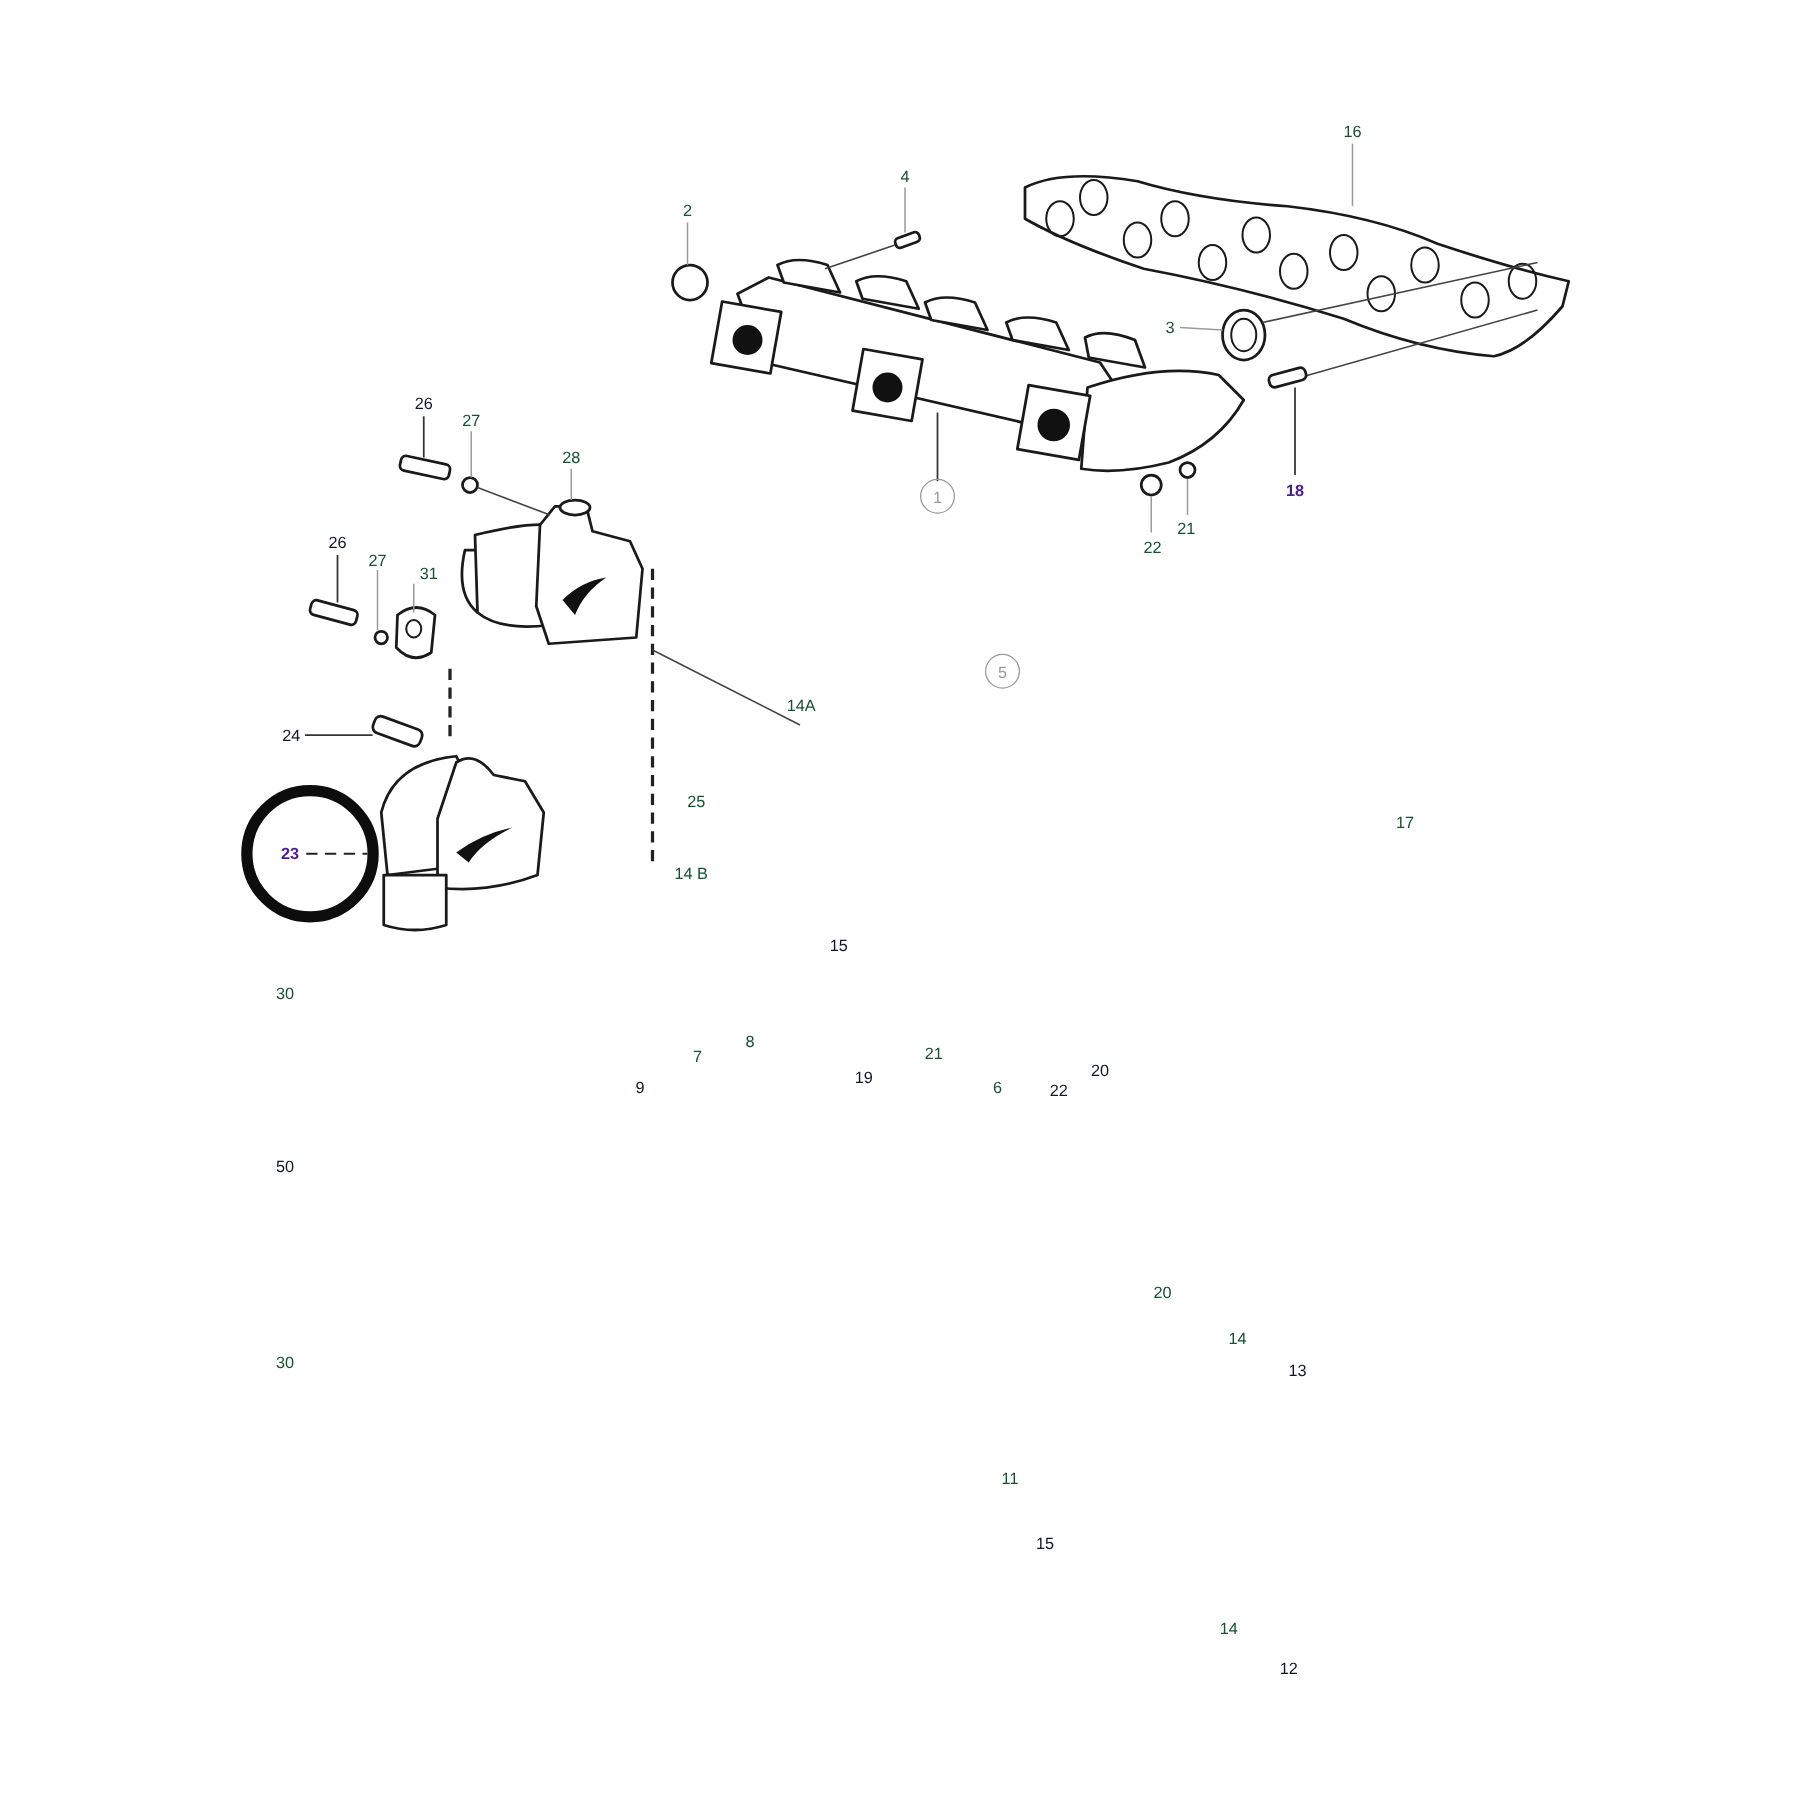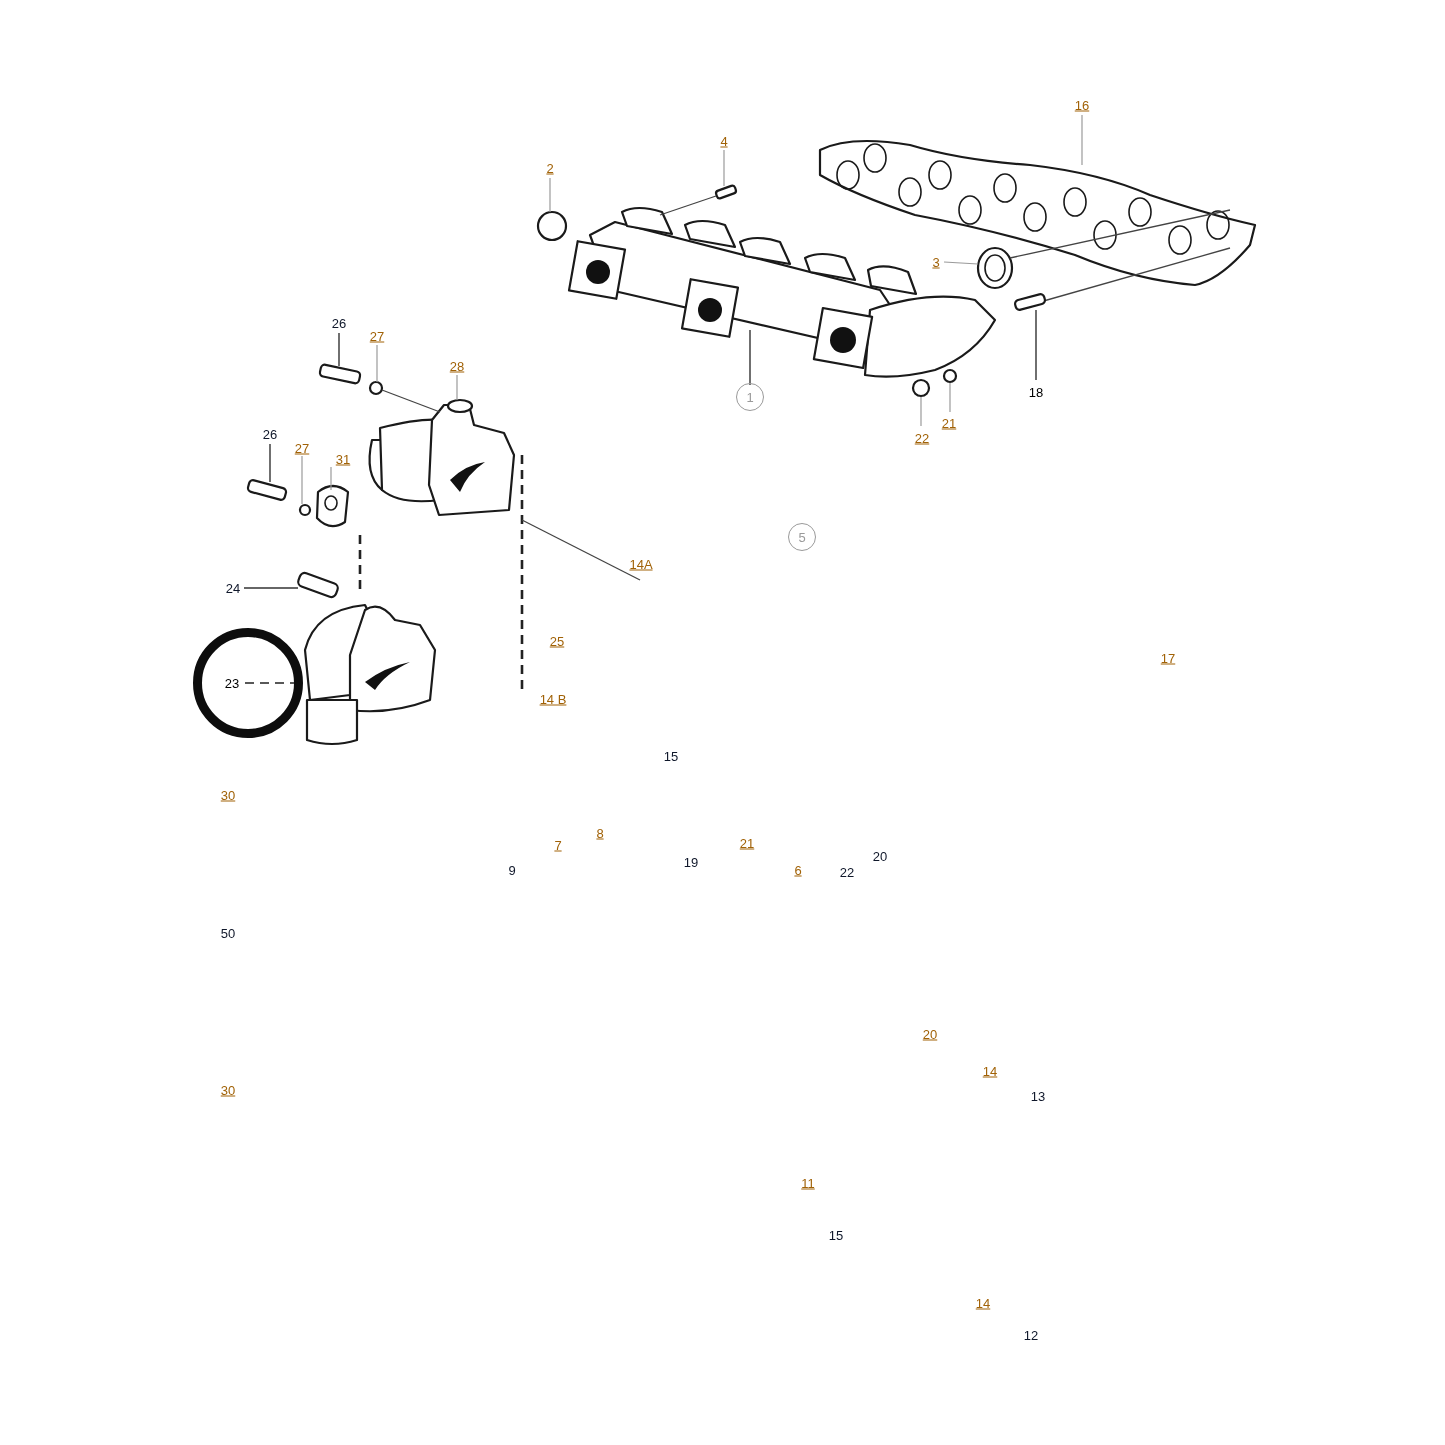--- a/index.html
+++ b/index.html
@@ -8,22 +8,22 @@
   #diagram { position: absolute; left: 0; top: 0; width: 1445px; height: 1445px; }
   .part { fill: #ffffff; stroke: #1a1a1a; stroke-width: 2.2; stroke-linejoin: round; }
   .part-thin { fill: none; stroke: #1a1a1a; stroke-width: 1.6; }
   .dark { fill: #111111; stroke: none; }
   .leader { stroke: #333333; stroke-width: 1.4; fill: none; }
   .leader-faint { stroke: #9a9a9a; stroke-width: 1.2; fill: none; }
   .dash { stroke: #222; stroke-width: 2.6; fill: none; stroke-dasharray: 9 6; }
   .assembly { stroke: #444; stroke-width: 1.3; fill: none; }
   .callout { position: absolute; font-size: 13px; color: #0f172a; transform: translate(-50%, -50%);
              white-space: nowrap; line-height: 1; }
-  .callout.faint { color: #a16207; text-decoration: underline; }
-  .callout.bold { font-weight: normal; color: #000000; }
+  .callout.faint { color: #14532d; }
+  .callout.bold { font-weight: bold; color: #4c1d95; }
   .callout.circled { width: 26px; height: 26px; border: 1.3px solid #9a9a9a; border-radius: 50%;
                      display: flex; align-items: center; justify-content: center; color: #9a9a9a; }
   .highlight-ring { position: absolute; border: 9px solid #0d0d0d; border-radius: 50%; box-sizing: border-box; }
 </style>
 </head>
 <body>
 
 
 
 <svg id="diagram" viewBox="0 0 1445 1445" xmlns="http://www.w3.org/2000/svg">
@@ -282,21 +282,21 @@
                                                                         <div class="callout normal" style="left: 339px; top: 323px;">26</div>
                                                                         <div class="callout faint" style="left: 377px; top: 336px;">27</div>
                                                                         <div class="callout faint" style="left: 457px; top: 366px;">28</div>
                                                                         <div class="callout normal" style="left: 270px; top: 434px;">26</div>
                                                                         <div class="callout faint" style="left: 302px; top: 448px;">27</div>
                                                                         <div class="callout faint" style="left: 343px; top: 459px; text-align: right;">31</div>
                                                                         <div class="callout circled" style="left: 802px; top: 537px;">5</div>
                                                                         <div class="callout faint" style="left: 641px; top: 564px;">14A</div>
                                                                         <div class="callout normal" style="left: 233px; top: 588px;">24</div>
                                                                         <div class="callout faint" style="left: 557px; top: 641px;">25</div>
-                                                                        <div class="callout faint" style="left: 1124px; top: 658px; margin-left: 44px;">17</div>
+                                                                        <div class="callout faint" style="left: 1124px; top: 658px;">17</div>
                                                                         <div class="callout bold" style="left: 232px; top: 683px;">23</div>
                                                                         <div class="callout faint" style="left: 553px; top: 699px;">14 B</div>
                                                                         <div class="callout normal" style="left: 671px; top: 756px;">15</div>
                                                                         <div class="callout faint" style="left: 228px; top: 795px;">30</div>
                                                                         <div class="callout faint" style="left: 558px; top: 845px;">7</div>
                                                                         <div class="callout faint" style="left: 600px; top: 833px;">8</div>
                                                                         <div class="callout normal" style="left: 512px; top: 870px;">9</div>
                                                                         <div class="callout normal" style="left: 691px; top: 862px;">19</div>
                                                                         <div class="callout faint" style="left: 747px; top: 843px;">21</div>
                                                                         <div class="callout faint" style="left: 798px; top: 870px;">6</div>

